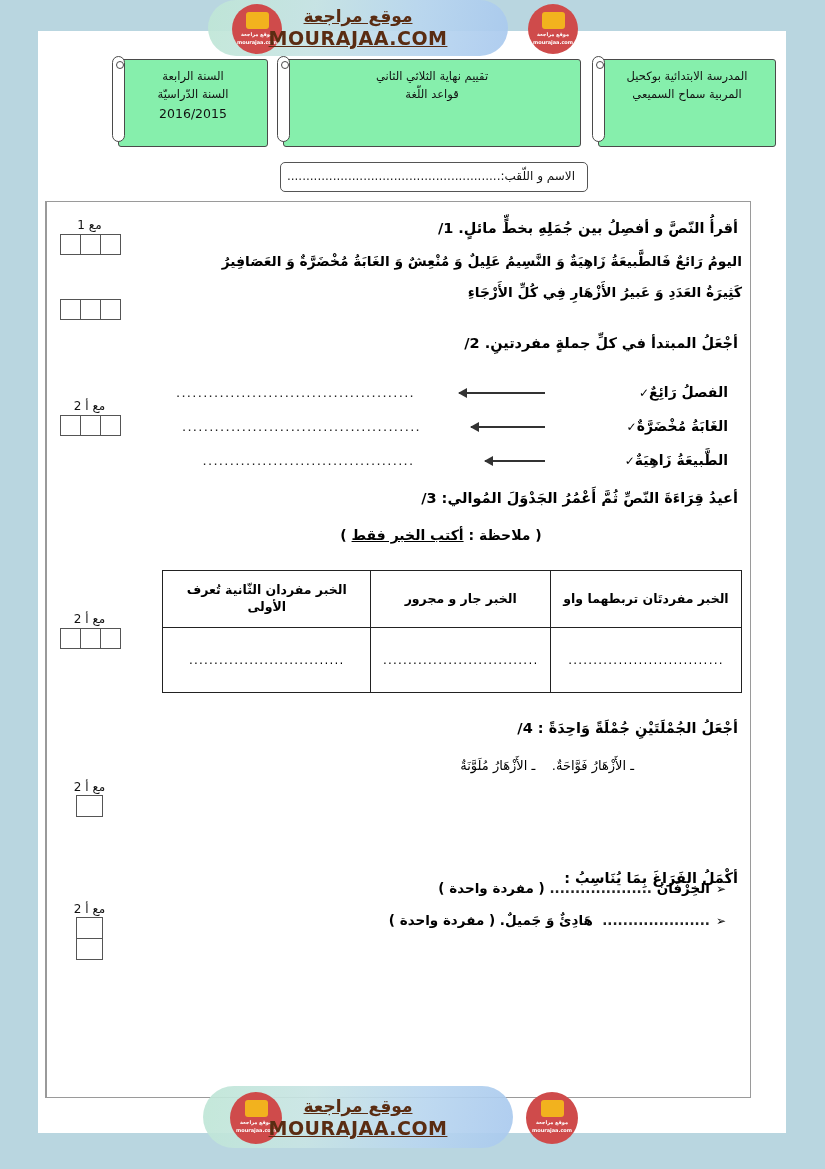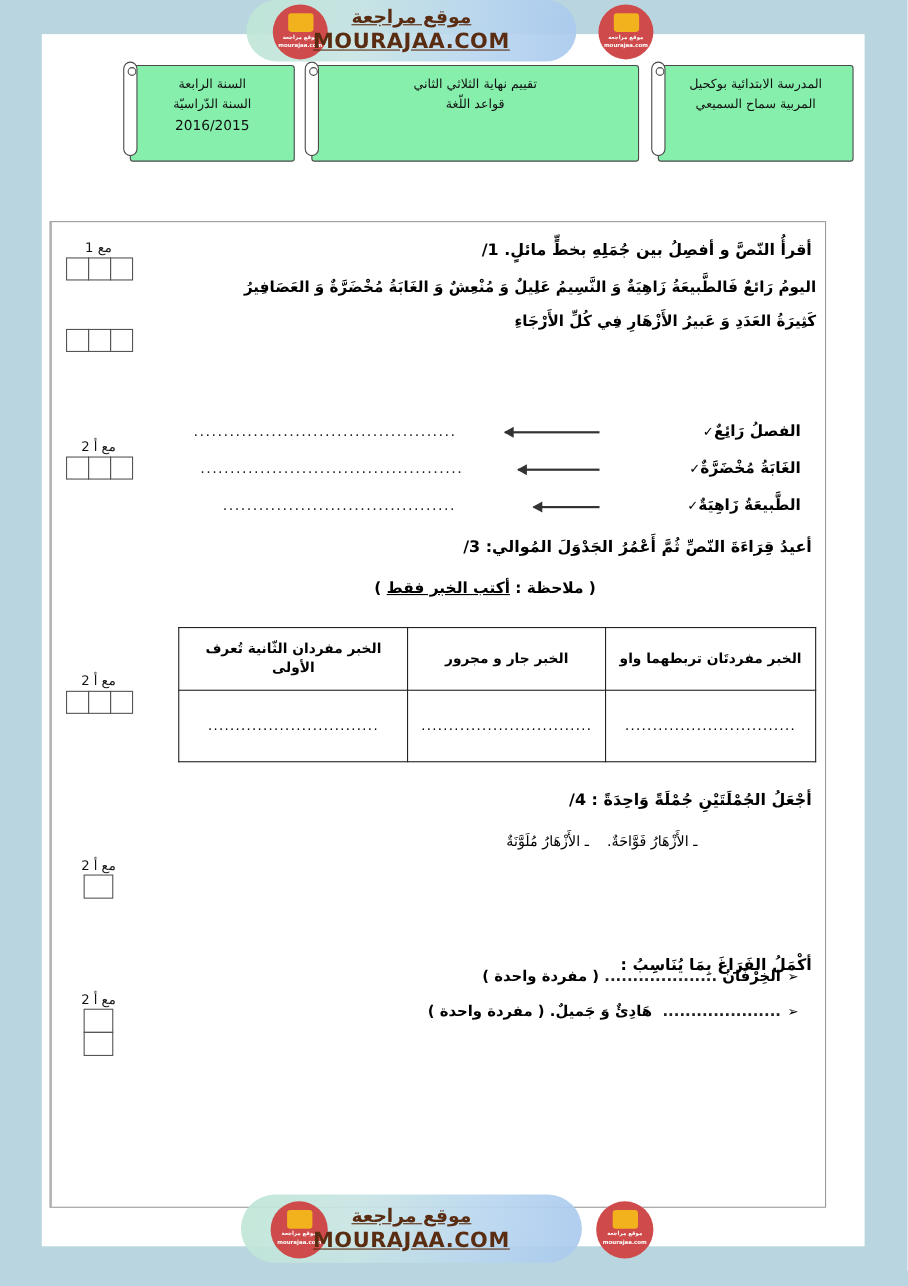--- a/index.html
+++ b/index.html
@@ -296,21 +296,21 @@
   }
   .bullet {
     display: inline-block;
     margin-left: 6px;
     font-size: 12px;
   }
 
   
   .wm {
     position: absolute;
-    left: 16px;
+    left: 0;
     width: 716px;
     height: 60px;
     z-index: 40;
     pointer-events: none;
   }
   .wm.top { top: 0; }
   .wm.bottom { top: 1086px; height: 66px; }
 
   .wm-pill {
     position: absolute;
@@ -402,30 +402,32 @@
     </div>
 
     <div class="scroll-box box-year">
       <div class="curl left"></div>
       <div class="box-line">السنة الرابعة</div>
       <div class="box-line">السنة الدّراسيّة</div>
       <div class="box-line latin">2016/2015</div>
     </div>
   </div>
 
+  <div class="name-field"><span>الاسم و اللّقب:</span><span class="dots">........................................................</span></div>
 
   <div class="frame">
 
     <div class="content-col">
 
       <div class="q" style="top:18px;"><span>أقرأُ النّصَّ و أفصِلُ بين جُمَلِهِ بخطٍّ مائلٍ.</span> <span>1/</span></div>
 
       <div class="text-line" style="top:82px;">كَثِيرَةُ العَدَدِ وَ عَبيرُ الأَزْهَارِ فِي كُلِّ الأَرْجَاءِ</div>
       <div class="text-line" style="top:51px;">اليومُ رَائعٌ فَالطَّبيعَةُ زَاهِيَةٌ وَ النَّسِيمُ عَلِيلٌ وَ مُنْعِشٌ وَ الغَابَةُ مُخْضَرَّةٌ وَ العَصَافِيرُ</div>
 
+      <div class="q" style="top:133px;"><span>أجْعَلُ المبتدأ في كلِّ جملةٍ مفردتينِ.</span> <span>2/</span></div>
 
       <div class="match-row" style="top:174px;">
         <div class="match-item"><span>الفصلُ رَائِعٌ</span><span class="check">✓</span></div>
         <div class="arrow" style="width:86px;"></div>
         <div class="ans-dots">............................................</div>
       </div>
 
       <div class="match-row" style="top:208px;">
         <div class="match-item"><span>الغَابَةُ مُخْضَرَّةٌ</span><span class="check">✓</span></div>
         <div class="arrow" style="width:74px;"></div>

